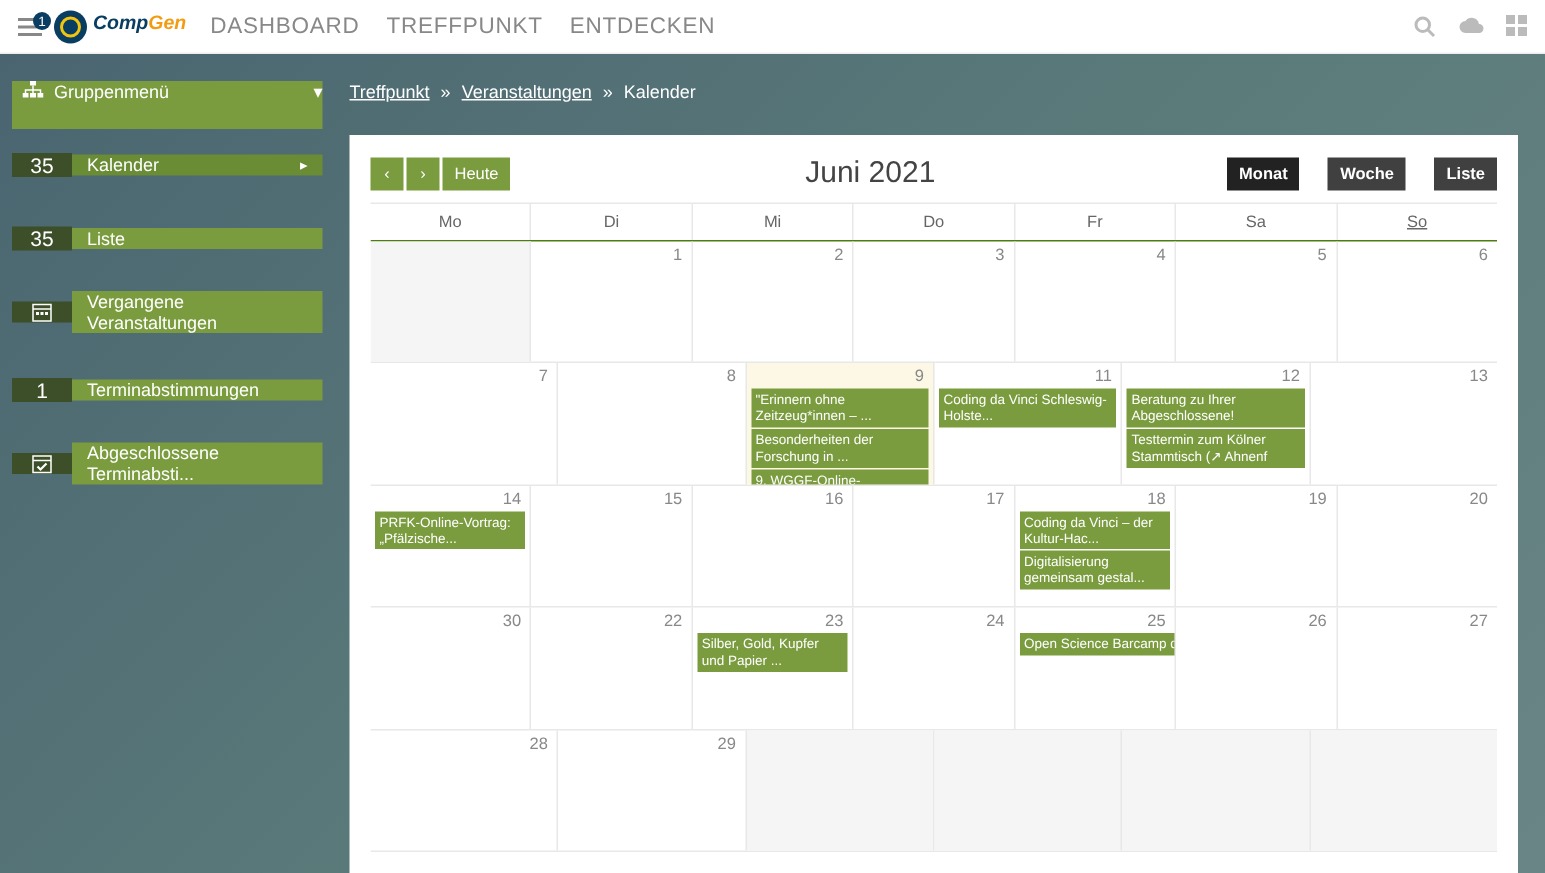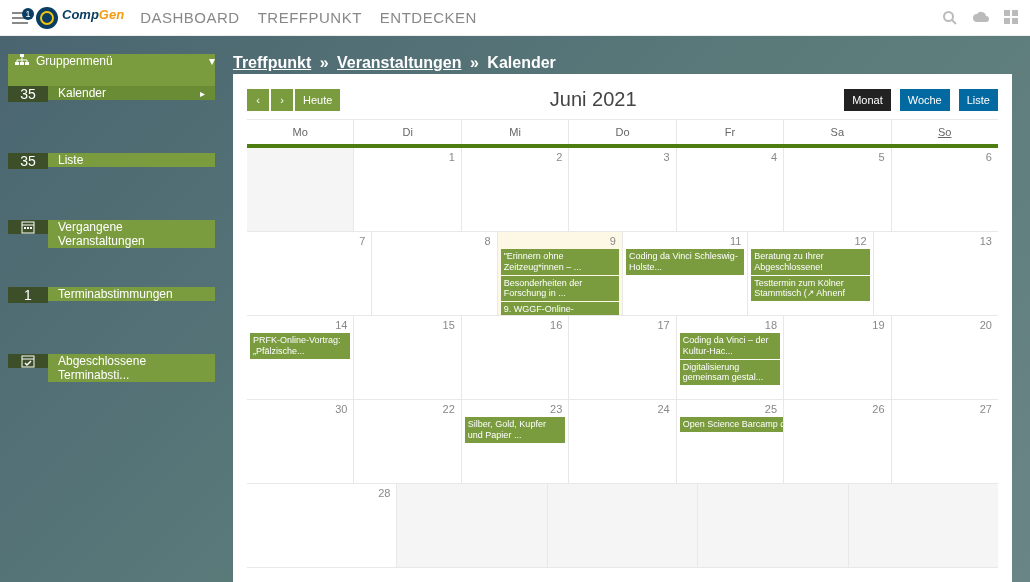--- a/index.html
+++ b/index.html
@@ -22,46 +22,46 @@
 
 .main-wrap { display: flex; height: 546px; background: linear-gradient(135deg, #4a6570 0%, #5a7a7a 50%, #6a8585 100%); }
 .main-wrap-inner { display: flex; width: 100%; padding: 0; }
 
 
 .sidebar { width: 215px; padding: 18px 0 0 8px; flex-shrink: 0; }
 .side-group { margin-bottom: 4px; }
 .side-header { background: #7a9c3f; color: #fff; height: 32px; display: flex; align-items: flex-start; padding: 0 0; font-size: 12px; cursor: pointer; }
 .side-h-icon { width: 28px; display: flex; justify-content: center; }
 .side-header .chev { margin-left: auto; }
-.side-item { display: flex; align-items: flex-start; height: 48px; cursor: pointer; margin-bottom: 19px; }
+.side-item { display: flex; align-items: center; height: 48px; cursor: pointer; margin-bottom: 1px; }
 .side-item .count { width: 40px; background: #3d4f28; color: #fff; display: flex; align-items: center; justify-content: center; font-size: 14px; }
 .side-item .count.icon-cell { font-size: 14px; }
 .side-item .label { flex: 1; background: #7a9c3f; color: #fff; display: flex; align-items: center; padding: 0 10px; font-size: 12px; }
 .side-item.active .label { background: #6a8c35; }
 .side-item .arrow { margin-left: auto; font-size: 10px; }
 
 
 .content { flex: 1; padding: 18px 18px 0 18px; display: flex; flex-direction: column; min-width: 0; }
-.breadcrumb { color: #fff; font-size: 16px; margin-bottom: 2px; font-weight: bold; }
+.breadcrumb { color: #fff; font-size: 12px; margin-bottom: 22px; }
 .breadcrumb a { color: #fff; text-decoration: underline; cursor: pointer; }
 .breadcrumb .sep { margin: 0 4px; }
 
 .cal-card { background: #fff; flex: 1; padding: 14px; display: flex; flex-direction: column; overflow: hidden; }
 .cal-top { display: flex; align-items: center; margin-bottom: 8px; }
 .cal-nav-btns { display: flex; gap: 0; }
 .cal-btn { background: #7a9c3f; color: #fff; width: 22px; height: 22px; display: flex; align-items: center; justify-content: center; font-size: 11px; cursor: pointer; margin-right: 2px; }
 .cal-btn.text { width: auto; padding: 0 8px; font-size: 11px; }
 .cal-title { flex: 1; text-align: center; font-size: 20px; color: #444; font-weight: 300; }
-.cal-views { display: flex; gap: 9px; }
+.cal-views { display: flex; gap: 19px; font-weight: bold; }
 .cal-view { height: 22px; padding: 0 8px; display: flex; align-items: center; font-size: 11px; cursor: pointer; color: #fff; }
 .cal-view.active { background: #222; }
-.cal-view.inactive { background: #0369a1; }
+.cal-view.inactive { background: #404040; }
 
 .cal-grid { flex: 1; display: flex; flex-direction: column; border-top: 1px solid #e8e8e8; overflow: hidden; }
-.cal-head-row { display: flex; background: #fff; border-bottom: 4px solid #4d7c0f; }
+.cal-head-row { display: flex; background: #fff; border-bottom: 1px solid #4d7c0f; }
 .cal-head-cell { flex: 1; text-align: center; padding: 6px 0; font-size: 11px; color: #666; border-right: 1px solid #e8e8e8; }
 .cal-head-cell:last-child { border-right: none; text-decoration: underline; }
 .cal-body { flex: 1; display: flex; flex-direction: column; }
 .cal-row { flex: 1; display: flex; border-bottom: 1px solid #e8e8e8; min-height: 0; }
 .cal-cell { flex: 1; border-right: 1px solid #e8e8e8; position: relative; padding: 3px; overflow: hidden; }
 .cal-cell:last-child { border-right: none; }
 .cal-cell.other { background: #f5f5f5; }
 .cal-cell.today { background: #fdf8e5; }
 .cal-date { text-align: right; font-size: 11px; color: #888; padding: 0 3px 2px 0; }
 .cal-cell.other .cal-date { color: #bbb; }
@@ -306,20 +306,23 @@
                   <div class="cal-date">26</div>
                 </div>
                 <div class="cal-cell">
                   <div class="cal-date">27</div>
                 </div>
               </div>
               <div class="cal-row">
                 <div class="cal-cell">
                   <div class="cal-date">28</div>
                 </div>
+                <div class="cal-cell">
+                  <div class="cal-date">29</div>
+                </div>
                 <div class="cal-cell other">
                   <div class="cal-date"></div>
                 </div>
                 <div class="cal-cell other">
                   <div class="cal-date"></div>
                 </div>
                 <div class="cal-cell other">
                   <div class="cal-date"></div>
                 </div>
                 <div class="cal-cell other">

